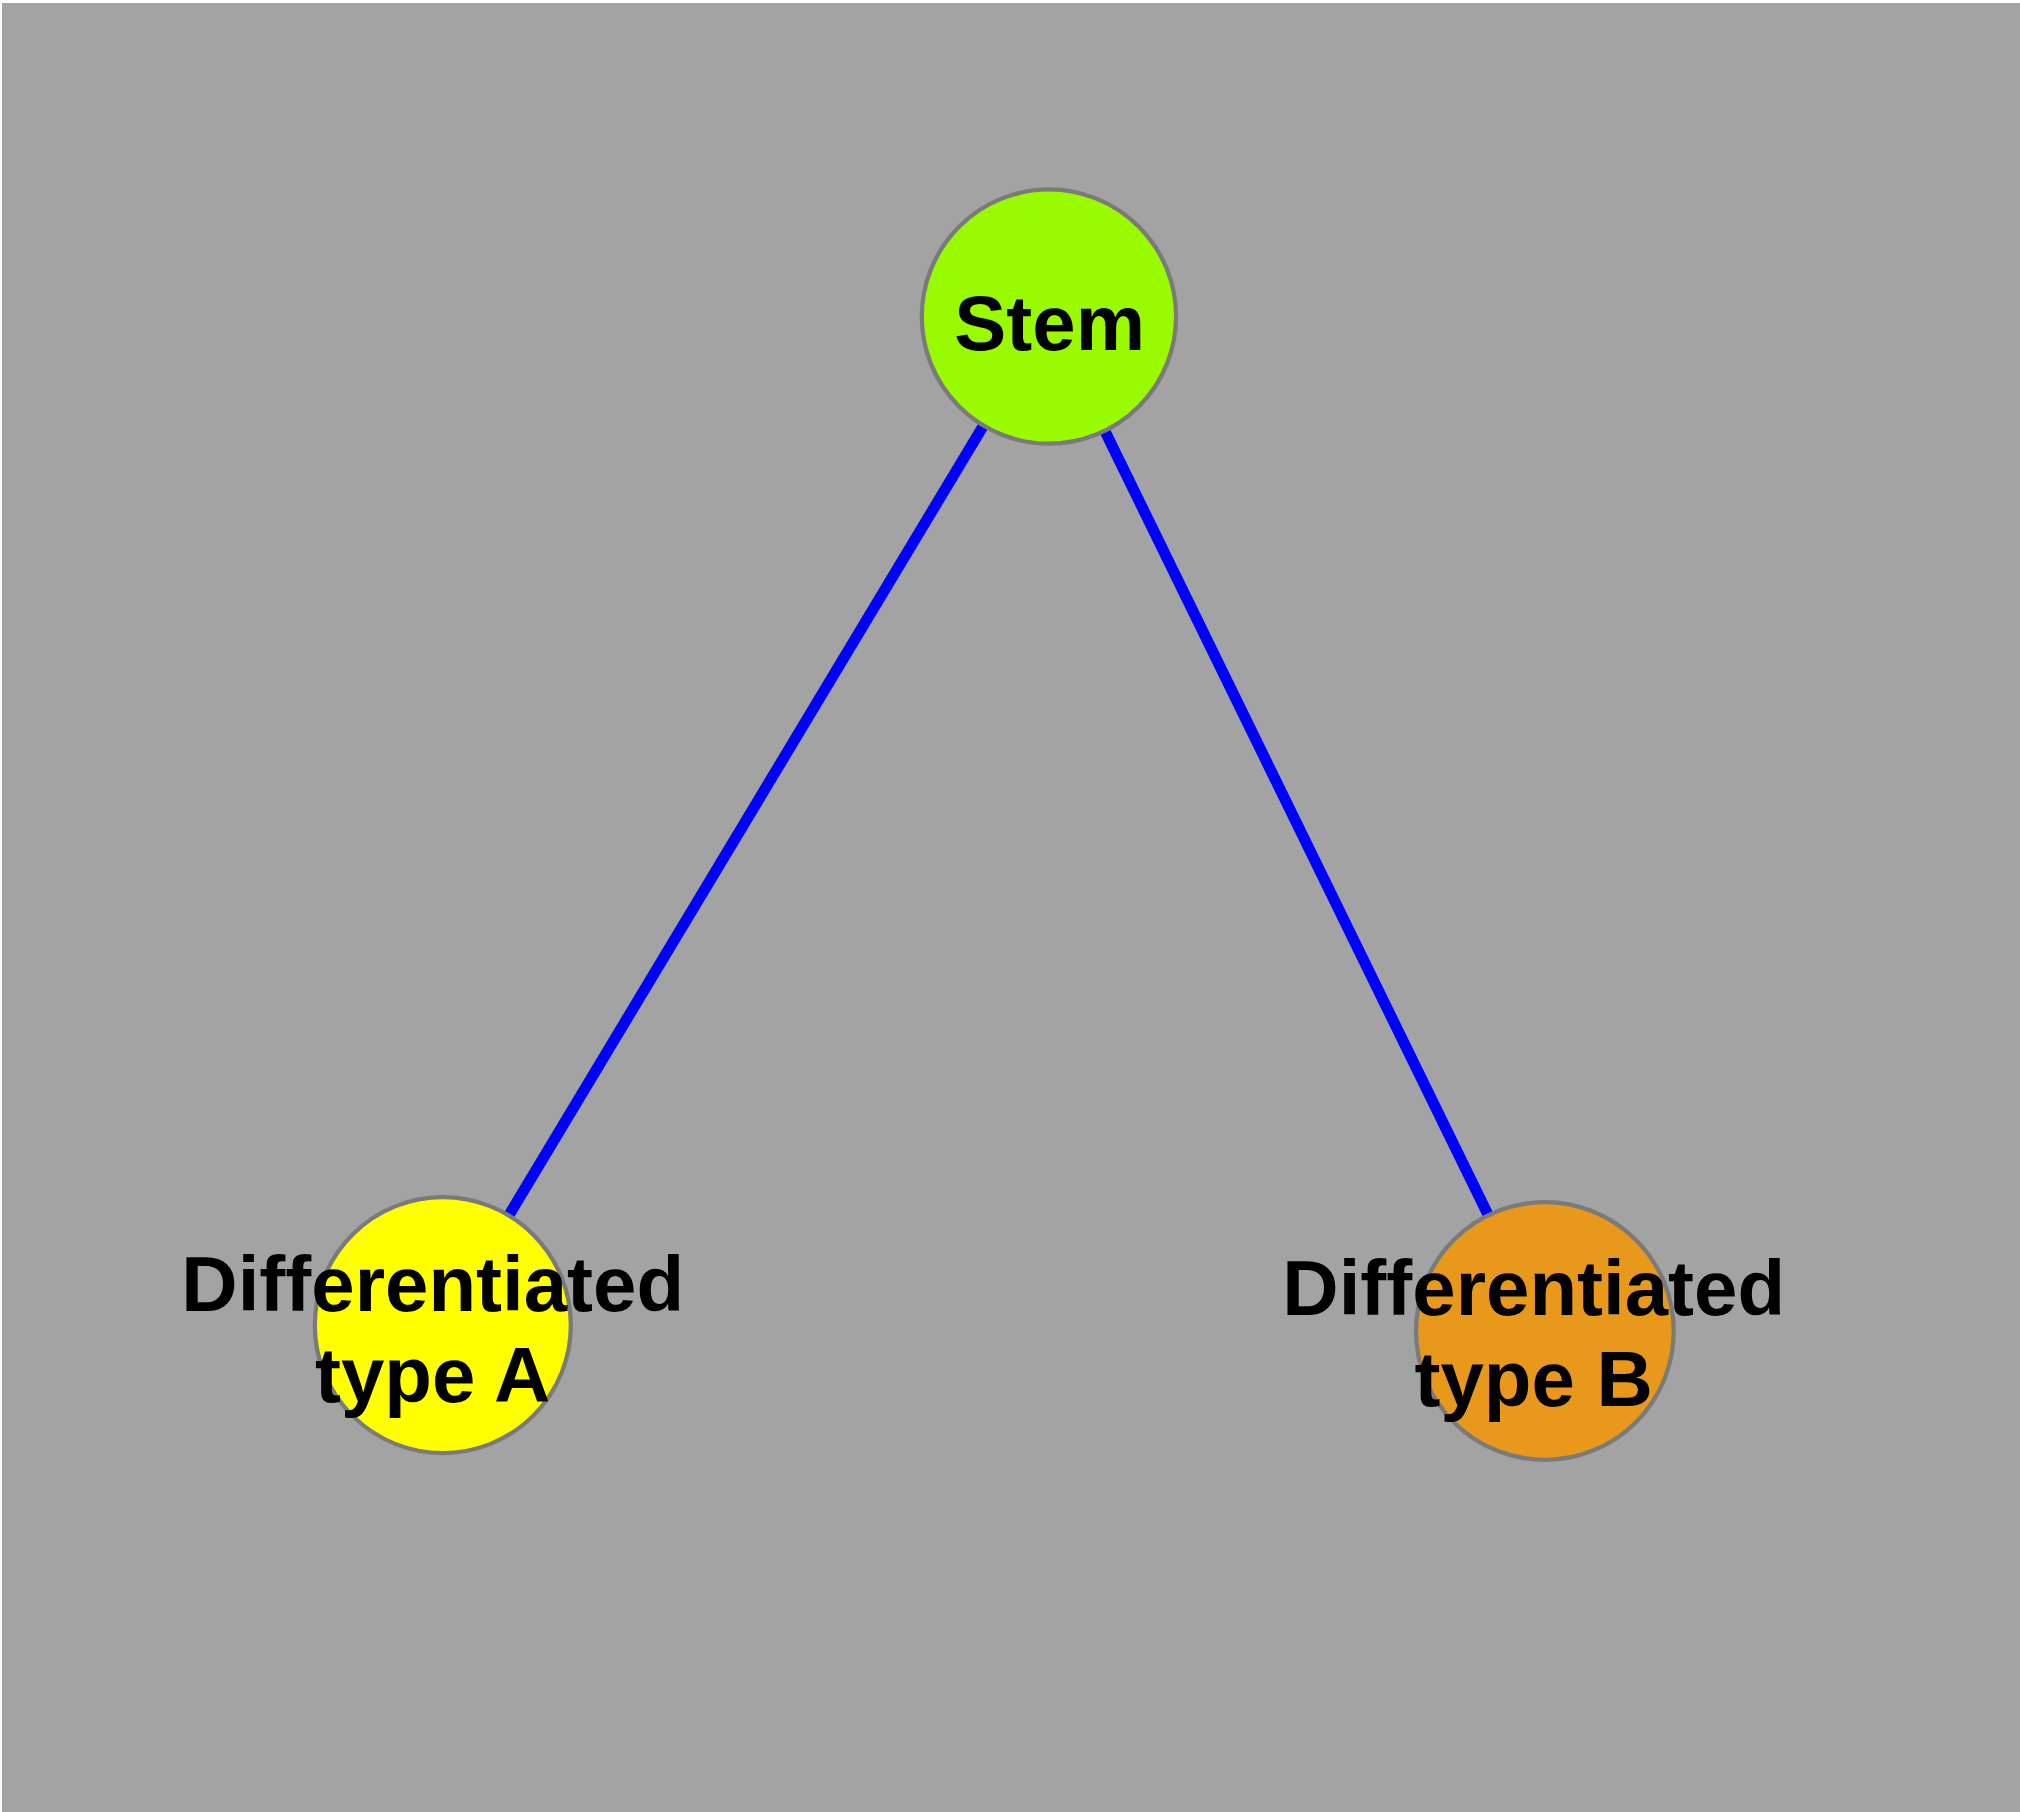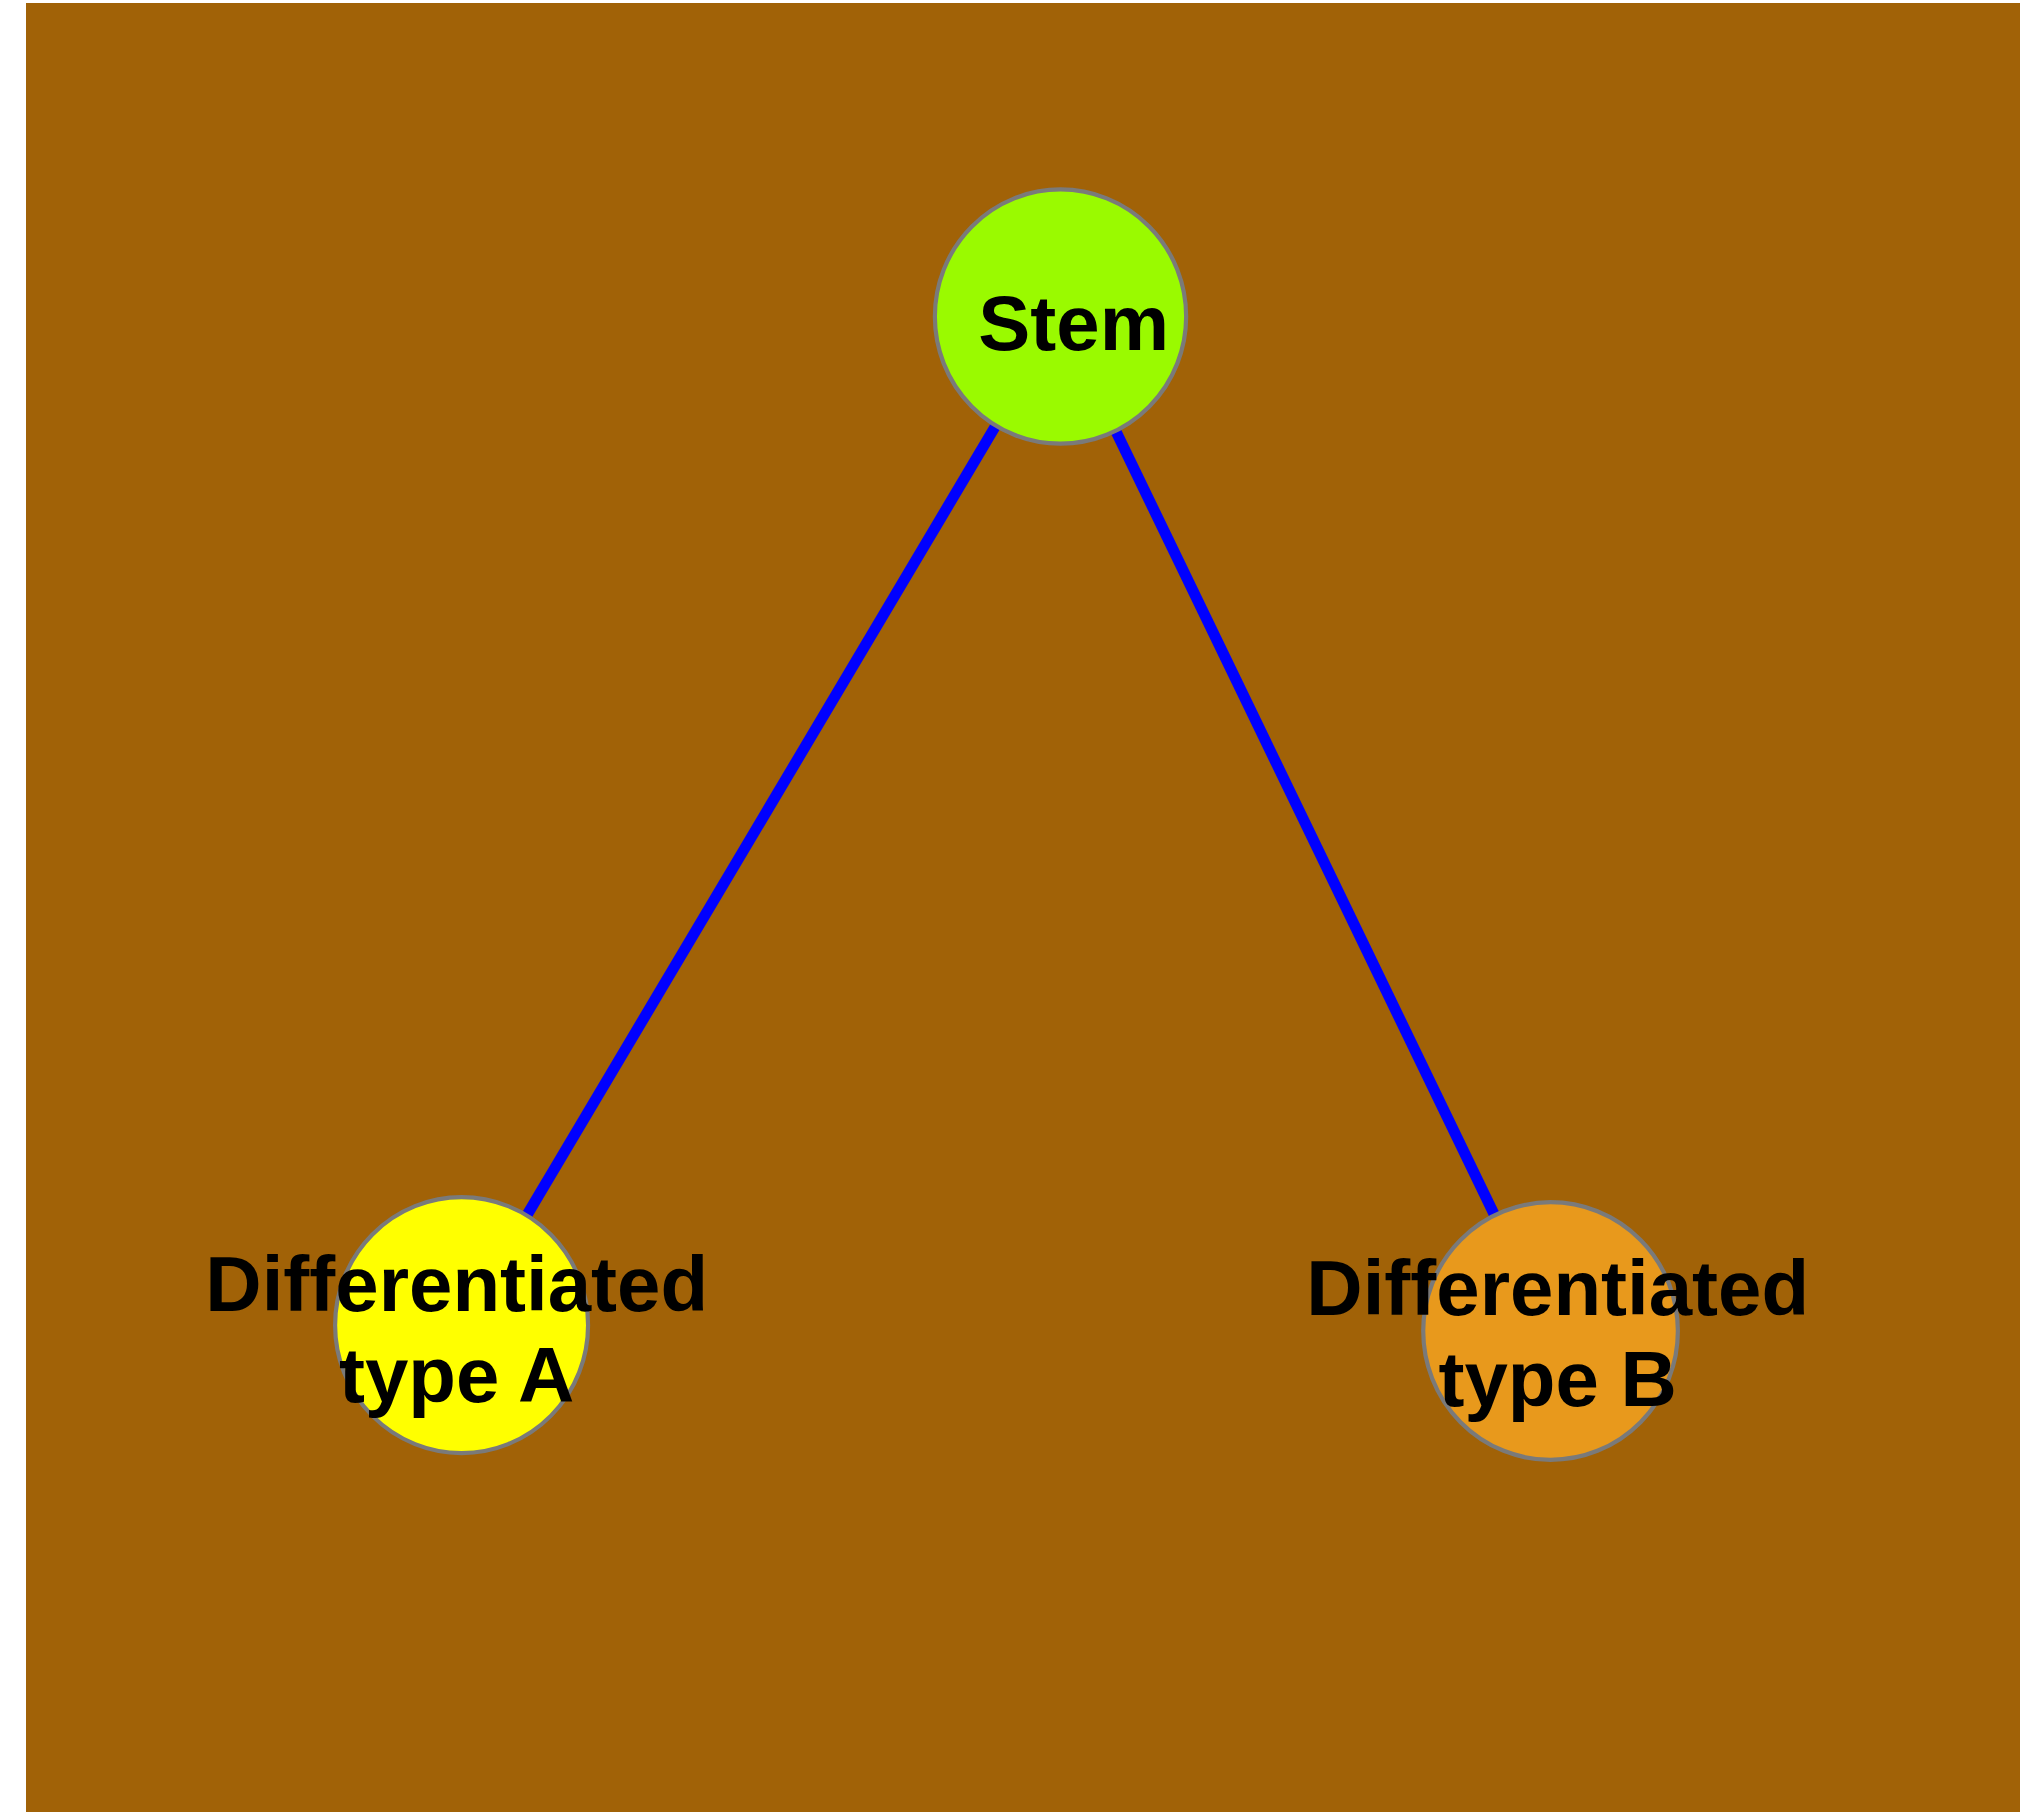--- a/index.html
+++ b/index.html
@@ -16,22 +16,21 @@
     height: 1812px;
     background: #ffffff;
     font-family: "Liberation Sans", sans-serif;
   }
   #canvas {
     position: absolute;
     left: 1.7px;
     top: 3.4px;
     right: 0;
     bottom: 0;
-    background: #a16207;
-    margin-left: 24px;
+    background: #a3a3a3;
   }
   #graph-svg {
     position: absolute;
     left: 0;
     top: 0;
     width: 100%;
     height: 100%;
     display: block;
   }
   .edge-line {

